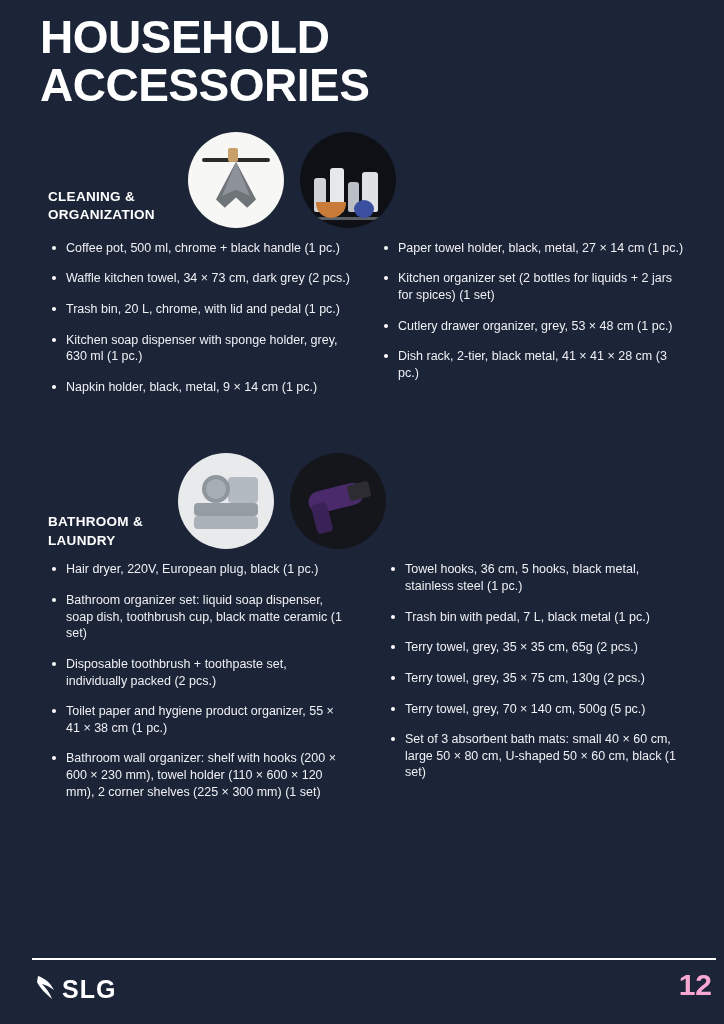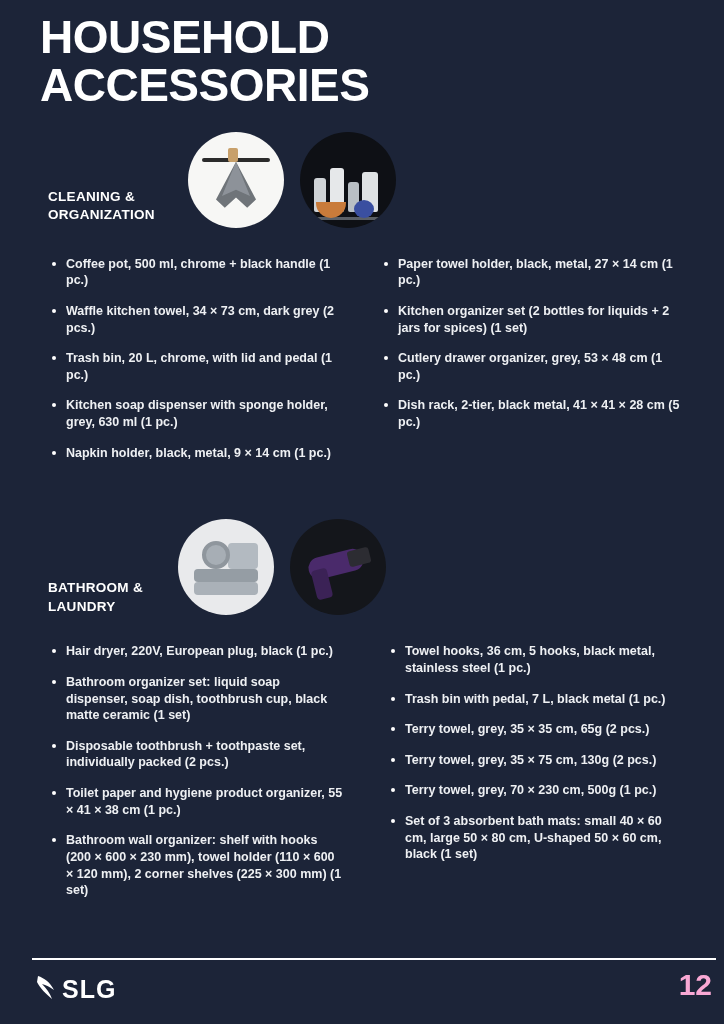--- a/index.html
+++ b/index.html
@@ -209,22 +209,21 @@
     line-height: 1.35;
     text-transform: uppercase;
     width: 135px;
   }
   .heading-cleaning { top: 56px; }
   .heading-bathroom { top: 60px; }
 
   .columns {
     display: flex;
     gap: 22px;
-    margin-top: 28px;
-    font-weight: bold;
+    margin-top: 12px;
   }
   .col {
     flex: 1 1 0;
   }
   .col ul {
     list-style: none;
     margin: 0;
     padding: 0;
   }
   .col li {
@@ -331,21 +330,21 @@
           <li>Trash bin, 20 L, chrome, with lid and pedal (1 pc.)</li>
           <li>Kitchen soap dispenser with sponge holder, grey, 630 ml (1 pc.)</li>
           <li>Napkin holder, black, metal, 9 × 14 cm (1 pc.)</li>
         </ul>
       </div>
       <div class="col col-right">
         <ul>
           <li>Paper towel holder, black, metal, 27 × 14 cm (1 pc.)</li>
           <li>Kitchen organizer set (2 bottles for liquids + 2 jars for spices) (1 set)</li>
           <li>Cutlery drawer organizer, grey, 53 × 48 cm (1 pc.)</li>
-          <li>Dish rack, 2-tier, black metal, 41 × 41 × 28 cm (5 pc.)</li>
+          <li>Dish rack, 2-tier, black metal, 41 × 41 × 28 cm (3 pc.)</li>
         </ul>
       </div>
     </div>
   </div>
 
   <div class="section s2" style="margin-top:44px;">
 
     <div class="section-images" style="margin-left:138px;">
       <div class="thumb thumb-towels">
         <span class="t t1"></span>
@@ -371,21 +370,21 @@
           <li>Toilet paper and hygiene product organizer, 55 × 41 × 38 cm (1 pc.)</li>
           <li>Bathroom wall organizer: shelf with hooks (200 × 600 × 230 mm), towel holder (110 × 600 × 120 mm), 2 corner shelves (225 × 300 mm) (1 set)</li>
         </ul>
       </div>
       <div class="col col-right">
         <ul>
           <li>Towel hooks, 36 cm, 5 hooks, black metal, stainless steel (1 pc.)</li>
           <li>Trash bin with pedal, 7 L, black metal (1 pc.)</li>
           <li>Terry towel, grey, 35 × 35 cm, 65g (2 pcs.)</li>
           <li>Terry towel, grey, 35 × 75 cm, 130g (2 pcs.)</li>
-          <li>Terry towel, grey, 70 × 230 cm, 500g (1 pc.)</li>
+          <li>Terry towel, grey, 70 × 140 cm, 500g (5 pc.)</li>
           <li>Set of 3 absorbent bath mats: small 40 × 60 cm, large 50 × 80 cm, U-shaped 50 × 60 cm, black (1 set)</li>
         </ul>
       </div>
     </div>
   </div>
 
   <div class="footer">
     <div class="footer-rule"></div>
     <div class="logo">
       <span>

